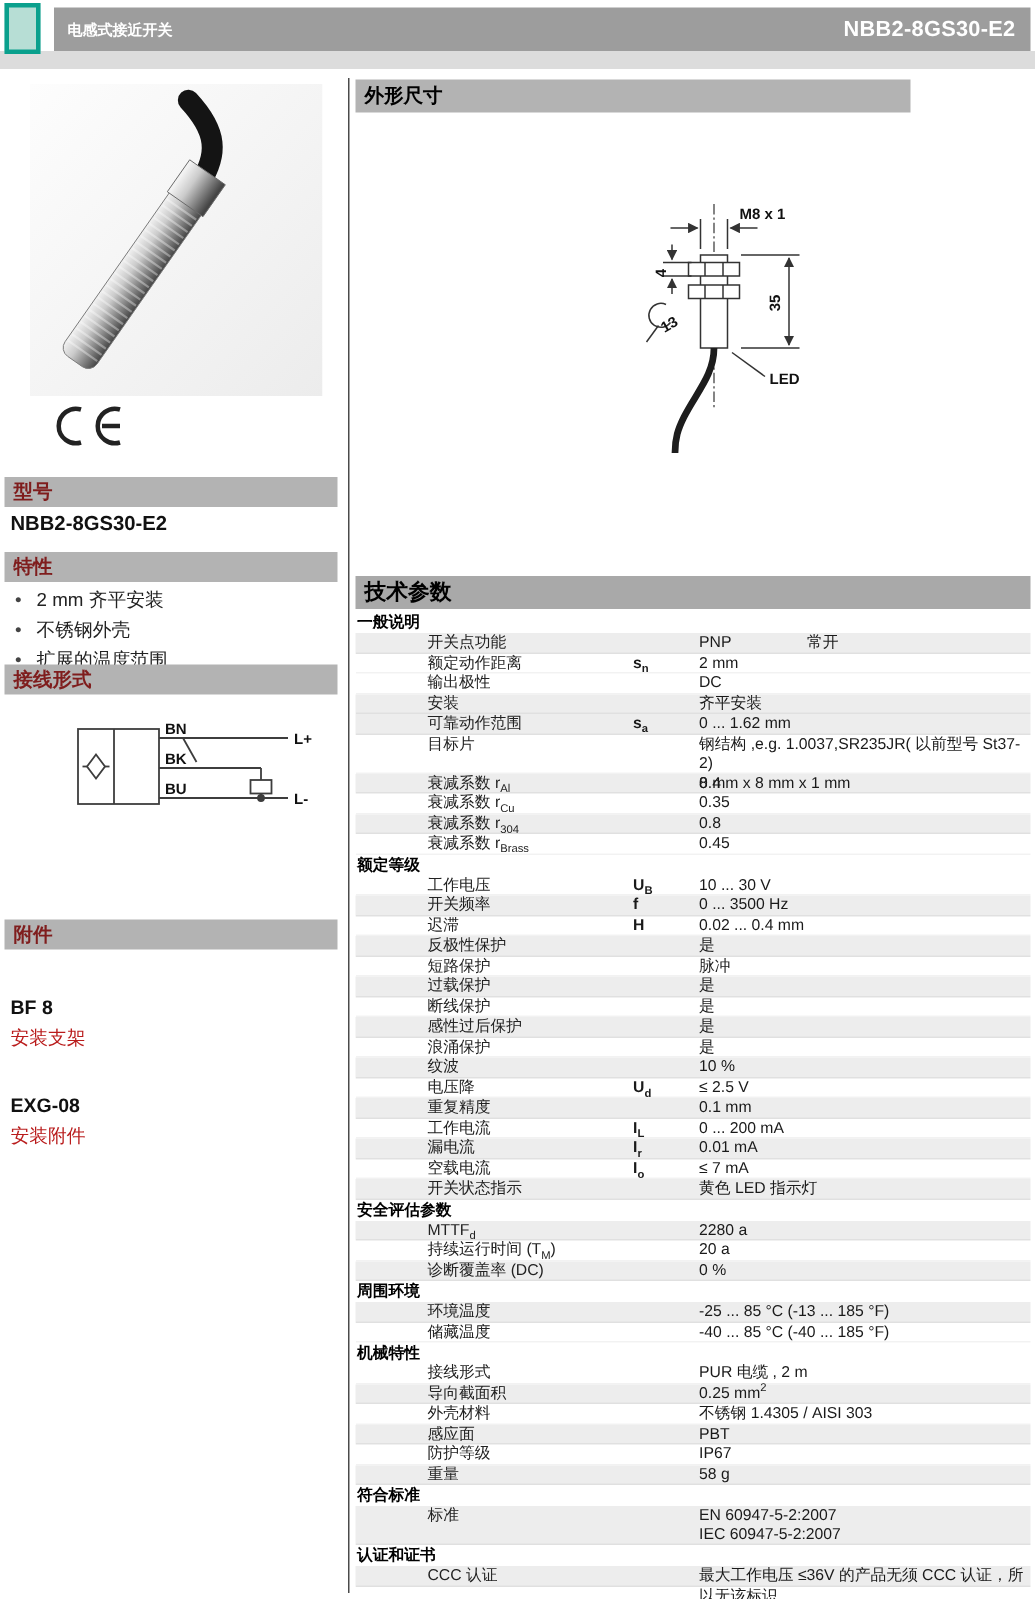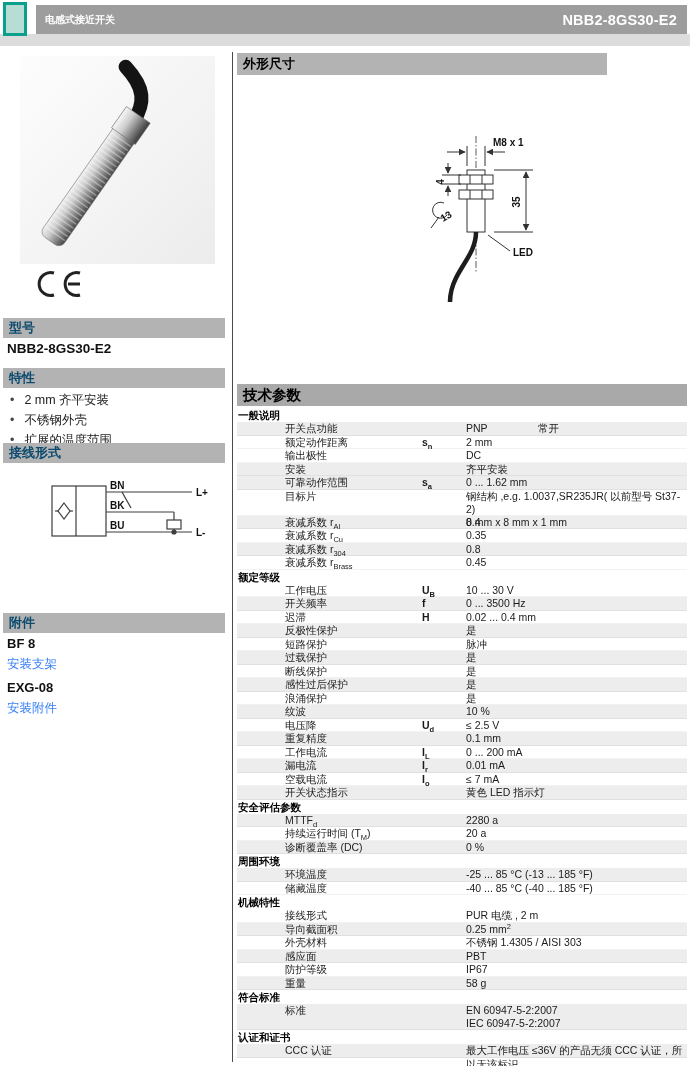--- a/index.html
+++ b/index.html
@@ -12,31 +12,31 @@
   .topbar{position:absolute;left:36px;right:3px;top:5px;height:29px;background:#9d9d9d;
           display:flex;align-items:center;justify-content:space-between;
           padding:0 10px 0 9px;box-sizing:border-box;z-index:2;}
   .topbar .title{color:#fff;font-weight:bold;font-size:10px;}
   .topbar .model{color:#fff;font-weight:bold;font-size:14.5px;letter-spacing:.2px;}
   .substrip{position:absolute;left:0;right:0;top:34px;height:12px;background:#dcdcdc;}
 
   
   .photo{position:absolute;left:20px;top:56px;}
   .ce{position:absolute;left:30px;top:268px;}
-  .lbar{position:absolute;left:3px;width:222px;height:20px;background:#b3b3b3;color:#0c4a6e;
+  .lbar{position:absolute;left:3px;width:222px;height:20px;background:#b3b3b3;color:#7f1d1d;
         font-weight:bold;font-size:13px;line-height:20px;padding-left:6px;box-sizing:border-box;}
   .bar-model{top:318px;} .bar-feat{top:368px;} .bar-conn{top:443px;} .bar-acc{top:613px;}
   .model-text{position:absolute;left:7px;top:341px;font-weight:bold;font-size:13.5px;color:#111;}
   .features{position:absolute;left:8px;top:390px;margin:0;padding:0;list-style:none;}
   .features li{font-size:12.5px;color:#222;line-height:20px;display:flex;}
   .features .blt{color:#444;margin:0 10px 0 2px;}
   .wiring{position:absolute;left:36px;top:474px;}
   .accessories{position:absolute;left:7px;top:636px;}
-  .acc-name{font-weight:bold;font-size:13px;color:#111;margin-bottom:5px;}
-  .acc-desc{font-size:12.5px;color:#3b82f6;margin-bottom:7px;}
+  .acc-name{font-weight:bold;font-size:13px;color:#111;margin-bottom:5px;margin-top:28px;}
+  .acc-desc{font-size:12.5px;color:#b91c1c;margin-bottom:7px;}
 
   
   .divider{position:absolute;left:232px;top:52px;width:1px;height:1010px;background:#4a4a4a;}
   .rbar{position:absolute;left:237px;width:370px;top:53px;height:22px;background:#b3b3b3;
         font-weight:bold;font-size:13px;line-height:22px;padding-left:6px;box-sizing:border-box;}
   .dim-svg{position:absolute;left:398px;top:122px;}
   .tech-bar{position:absolute;left:237px;width:450px;top:384px;height:22px;background:#a9a9a9;
         font-weight:bold;font-size:14.5px;line-height:22px;padding-left:6px;box-sizing:border-box;color:#000;}
   #tech-table{position:absolute;left:237px;width:450px;top:408px;}
   .t-gh{font-weight:bold;font-size:10.5px;line-height:14px;height:14px;color:#000;padding-left:1px;}

